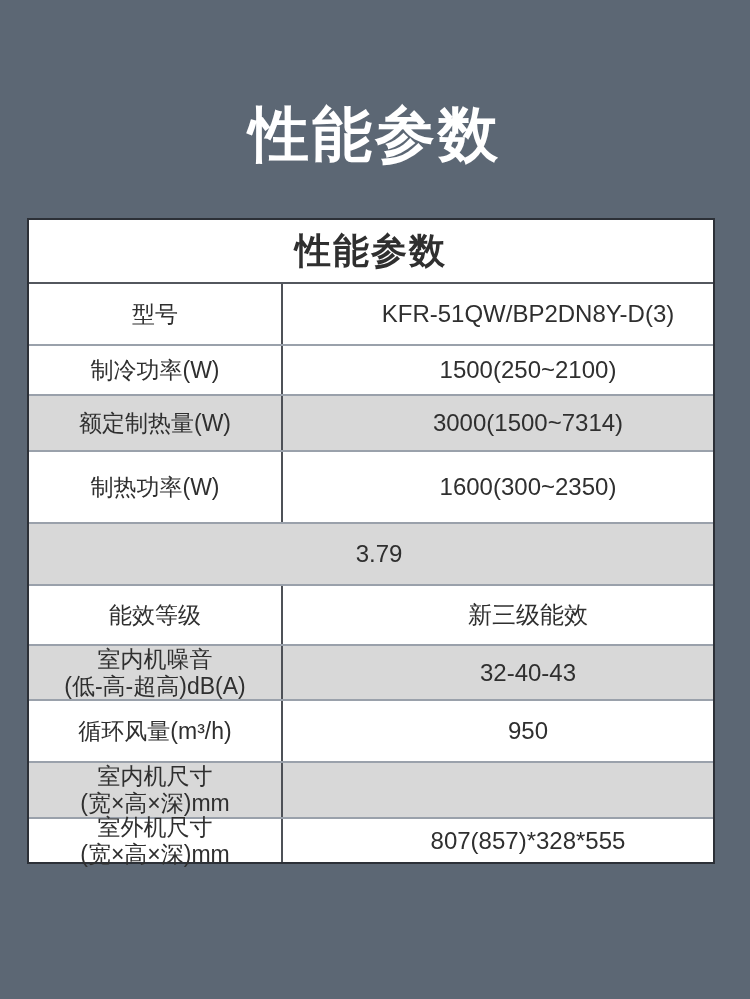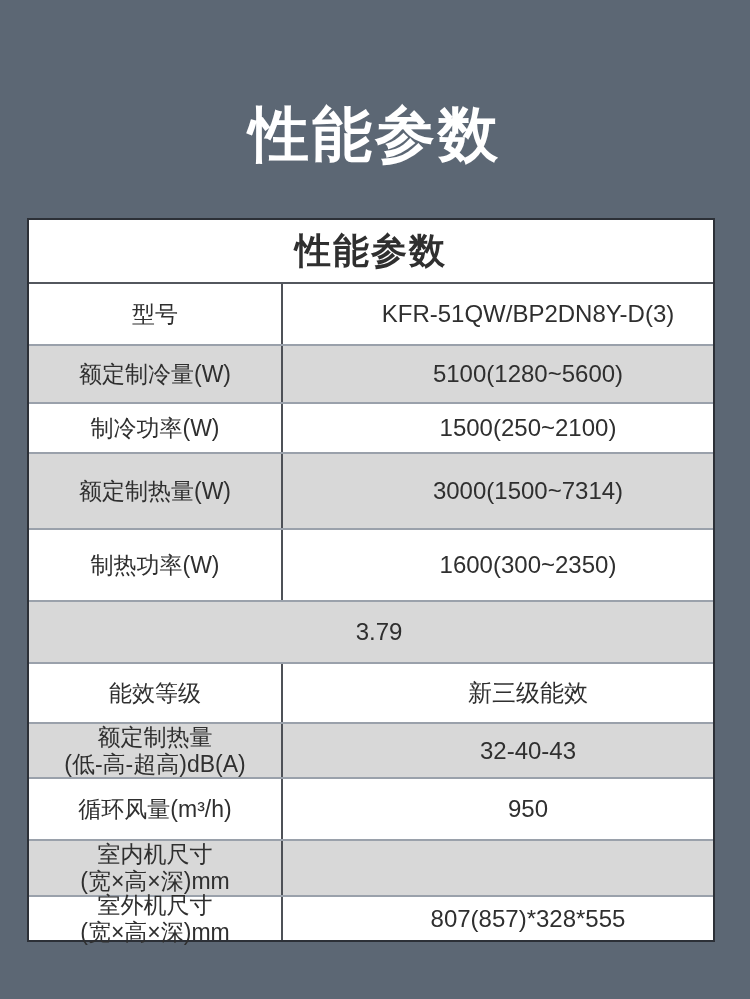--- a/index.html
+++ b/index.html
@@ -94,41 +94,32 @@
     <div class="row" style="height:60px">
       <div class="cell label">
         <span>型号</span>
 
       </div>
       <div class="cell value">
         <span>KFR-51QW/BP2DN8Y-D(3)</span>
       </div>
     </div>
 
-    <div class="row shaded" style="height:58px">
-      <div class="cell label">
-        <span>额定制冷量(W)</span>
-
-      </div>
-      <div class="cell value">
-        <span>5100(1280~5600)</span>
-      </div>
-    </div>
 
     <div class="row" style="height:50px">
       <div class="cell label">
         <span>制冷功率(W)</span>
 
       </div>
       <div class="cell value">
         <span>1500(250~2100)</span>
       </div>
     </div>
 
-    <div class="row shaded" style="height:76px">
+    <div class="row shaded" style="height:56px">
       <div class="cell label">
         <span>额定制热量(W)</span>
 
       </div>
       <div class="cell value">
         <span>3000(1500~7314)</span>
       </div>
     </div>
 
     <div class="row" style="height:72px">
@@ -152,21 +143,21 @@
         <span>能效等级</span>
 
       </div>
       <div class="cell value">
         <span>新三级能效</span>
       </div>
     </div>
 
     <div class="row shaded" style="height:55px">
       <div class="cell label">
-        <span>额定制热量</span>
+        <span>室内机噪音</span>
         <span>(低-高-超高)dB(A)</span>
       </div>
       <div class="cell value">
         <span>32-40-43</span>
       </div>
     </div>
 
     <div class="row" style="height:62px">
       <div class="cell label">
         <span>循环风量(m³/h)</span>

